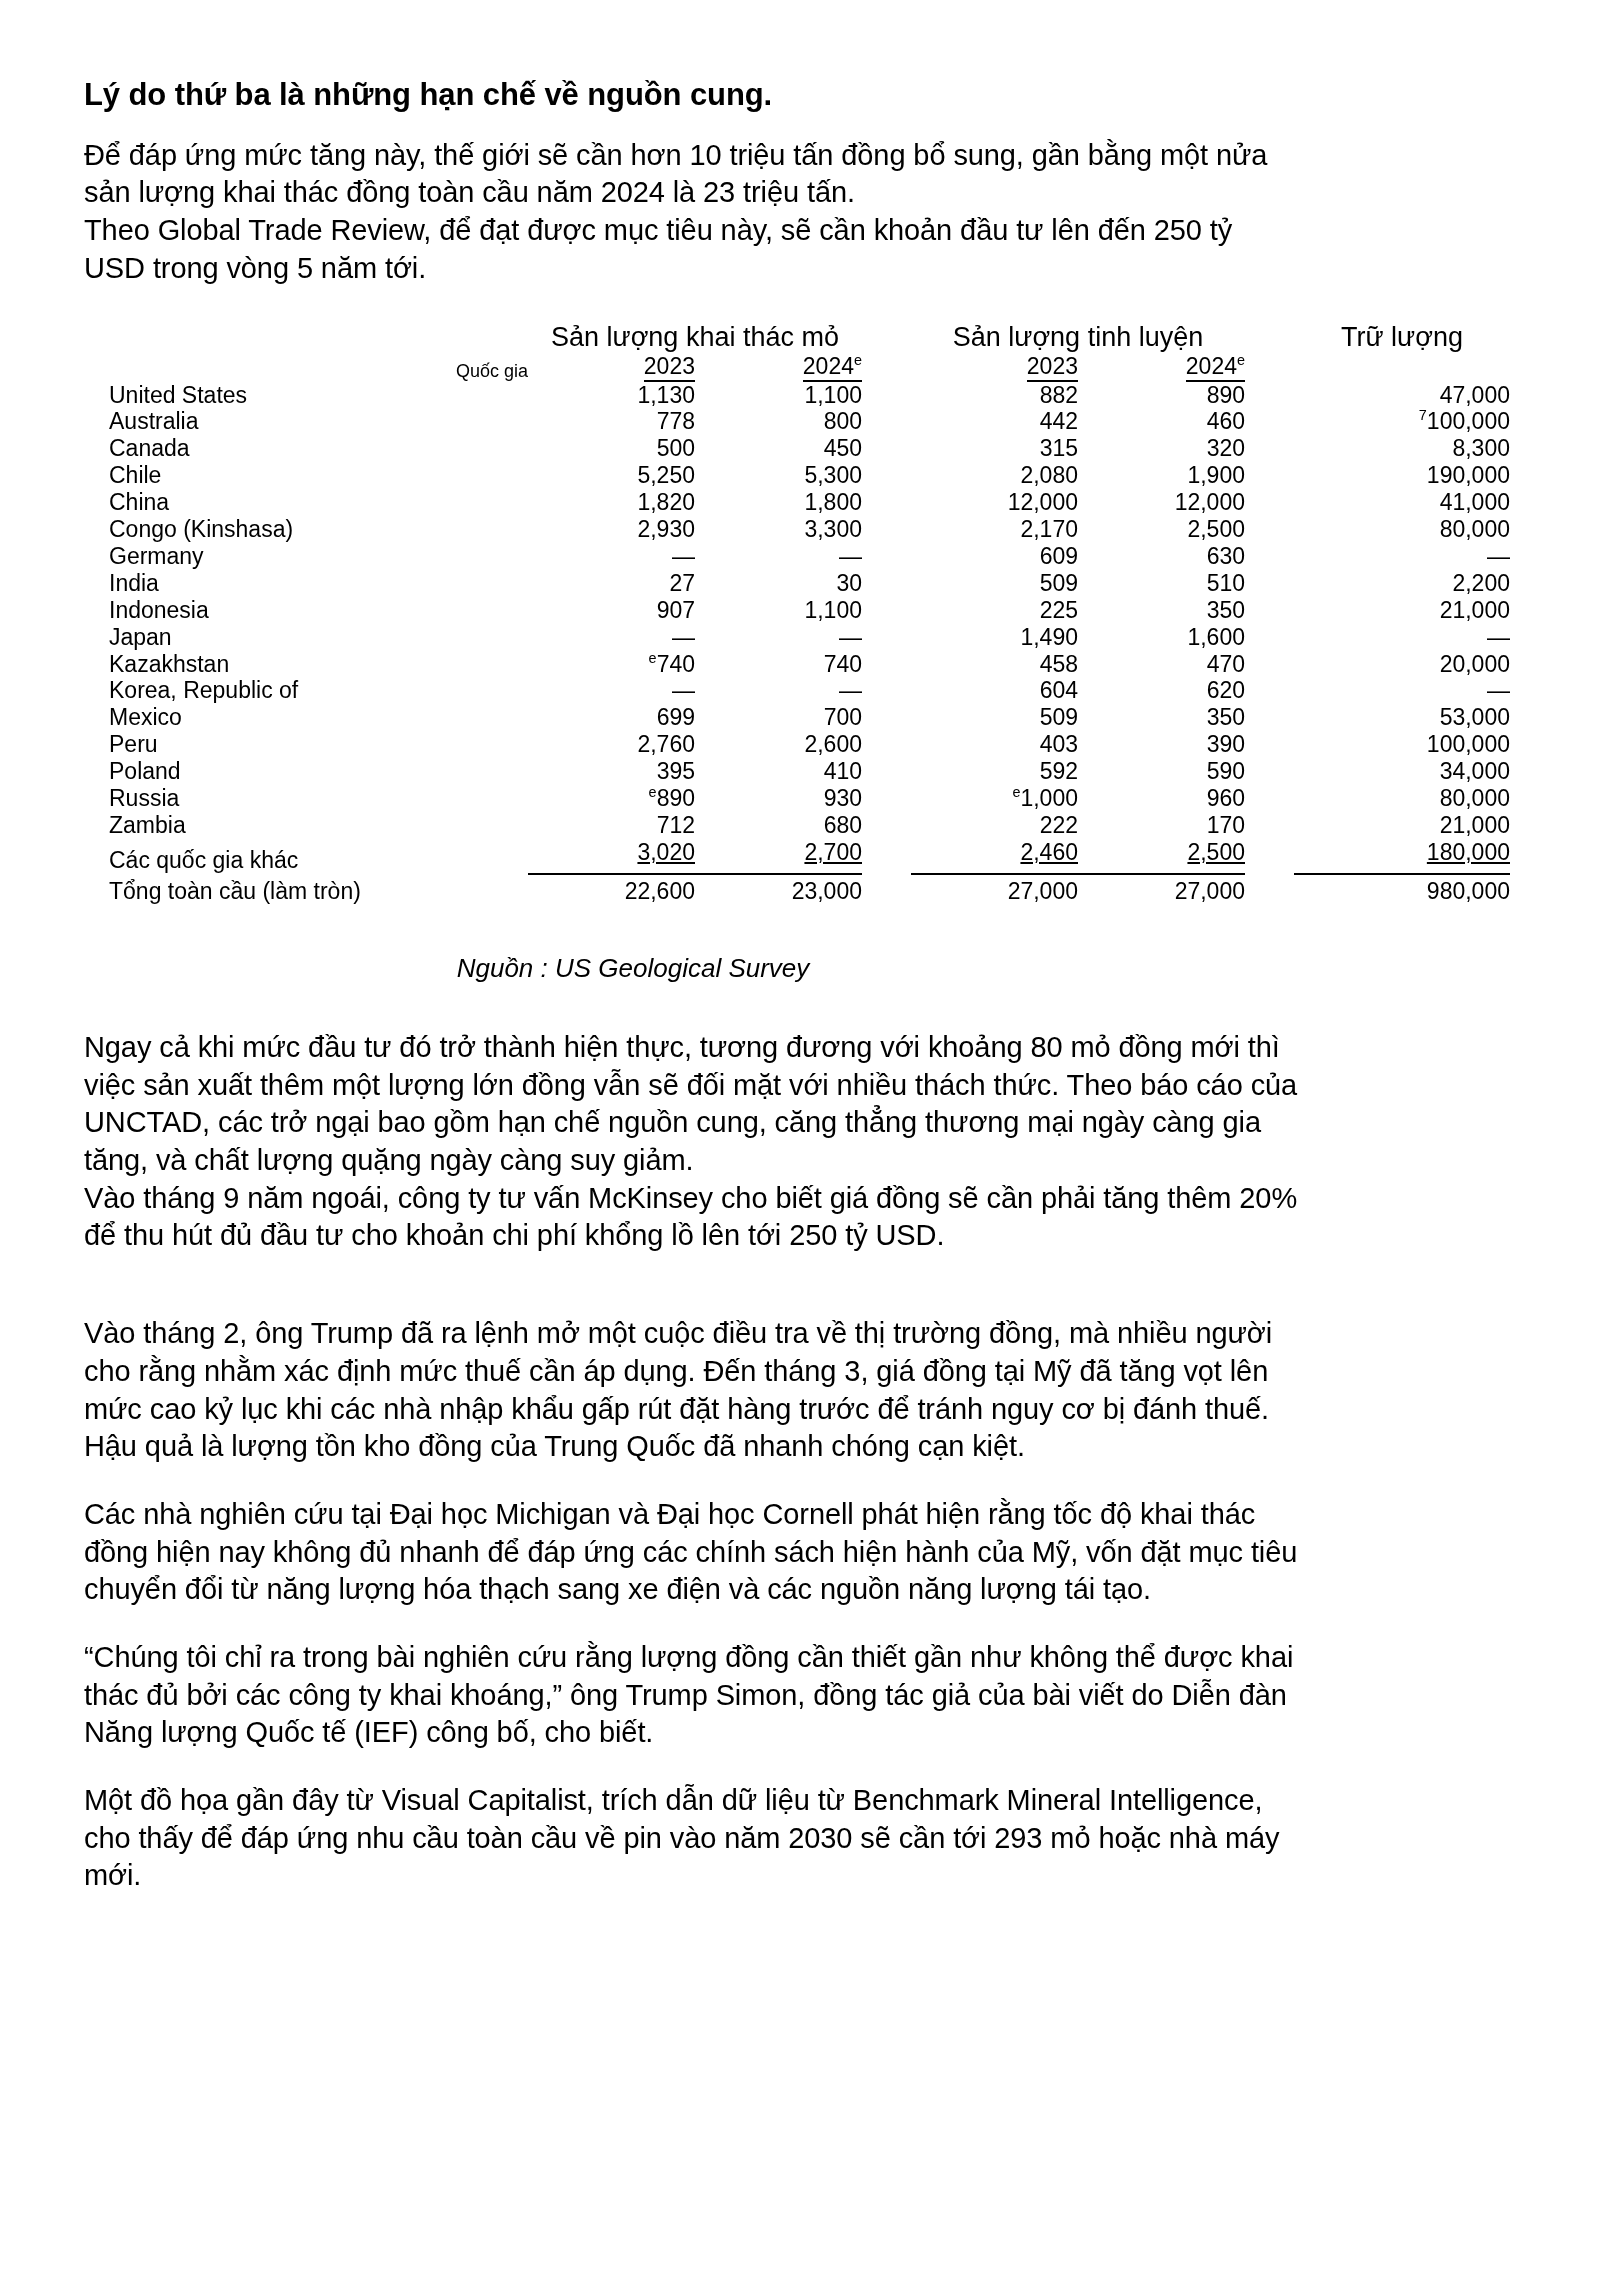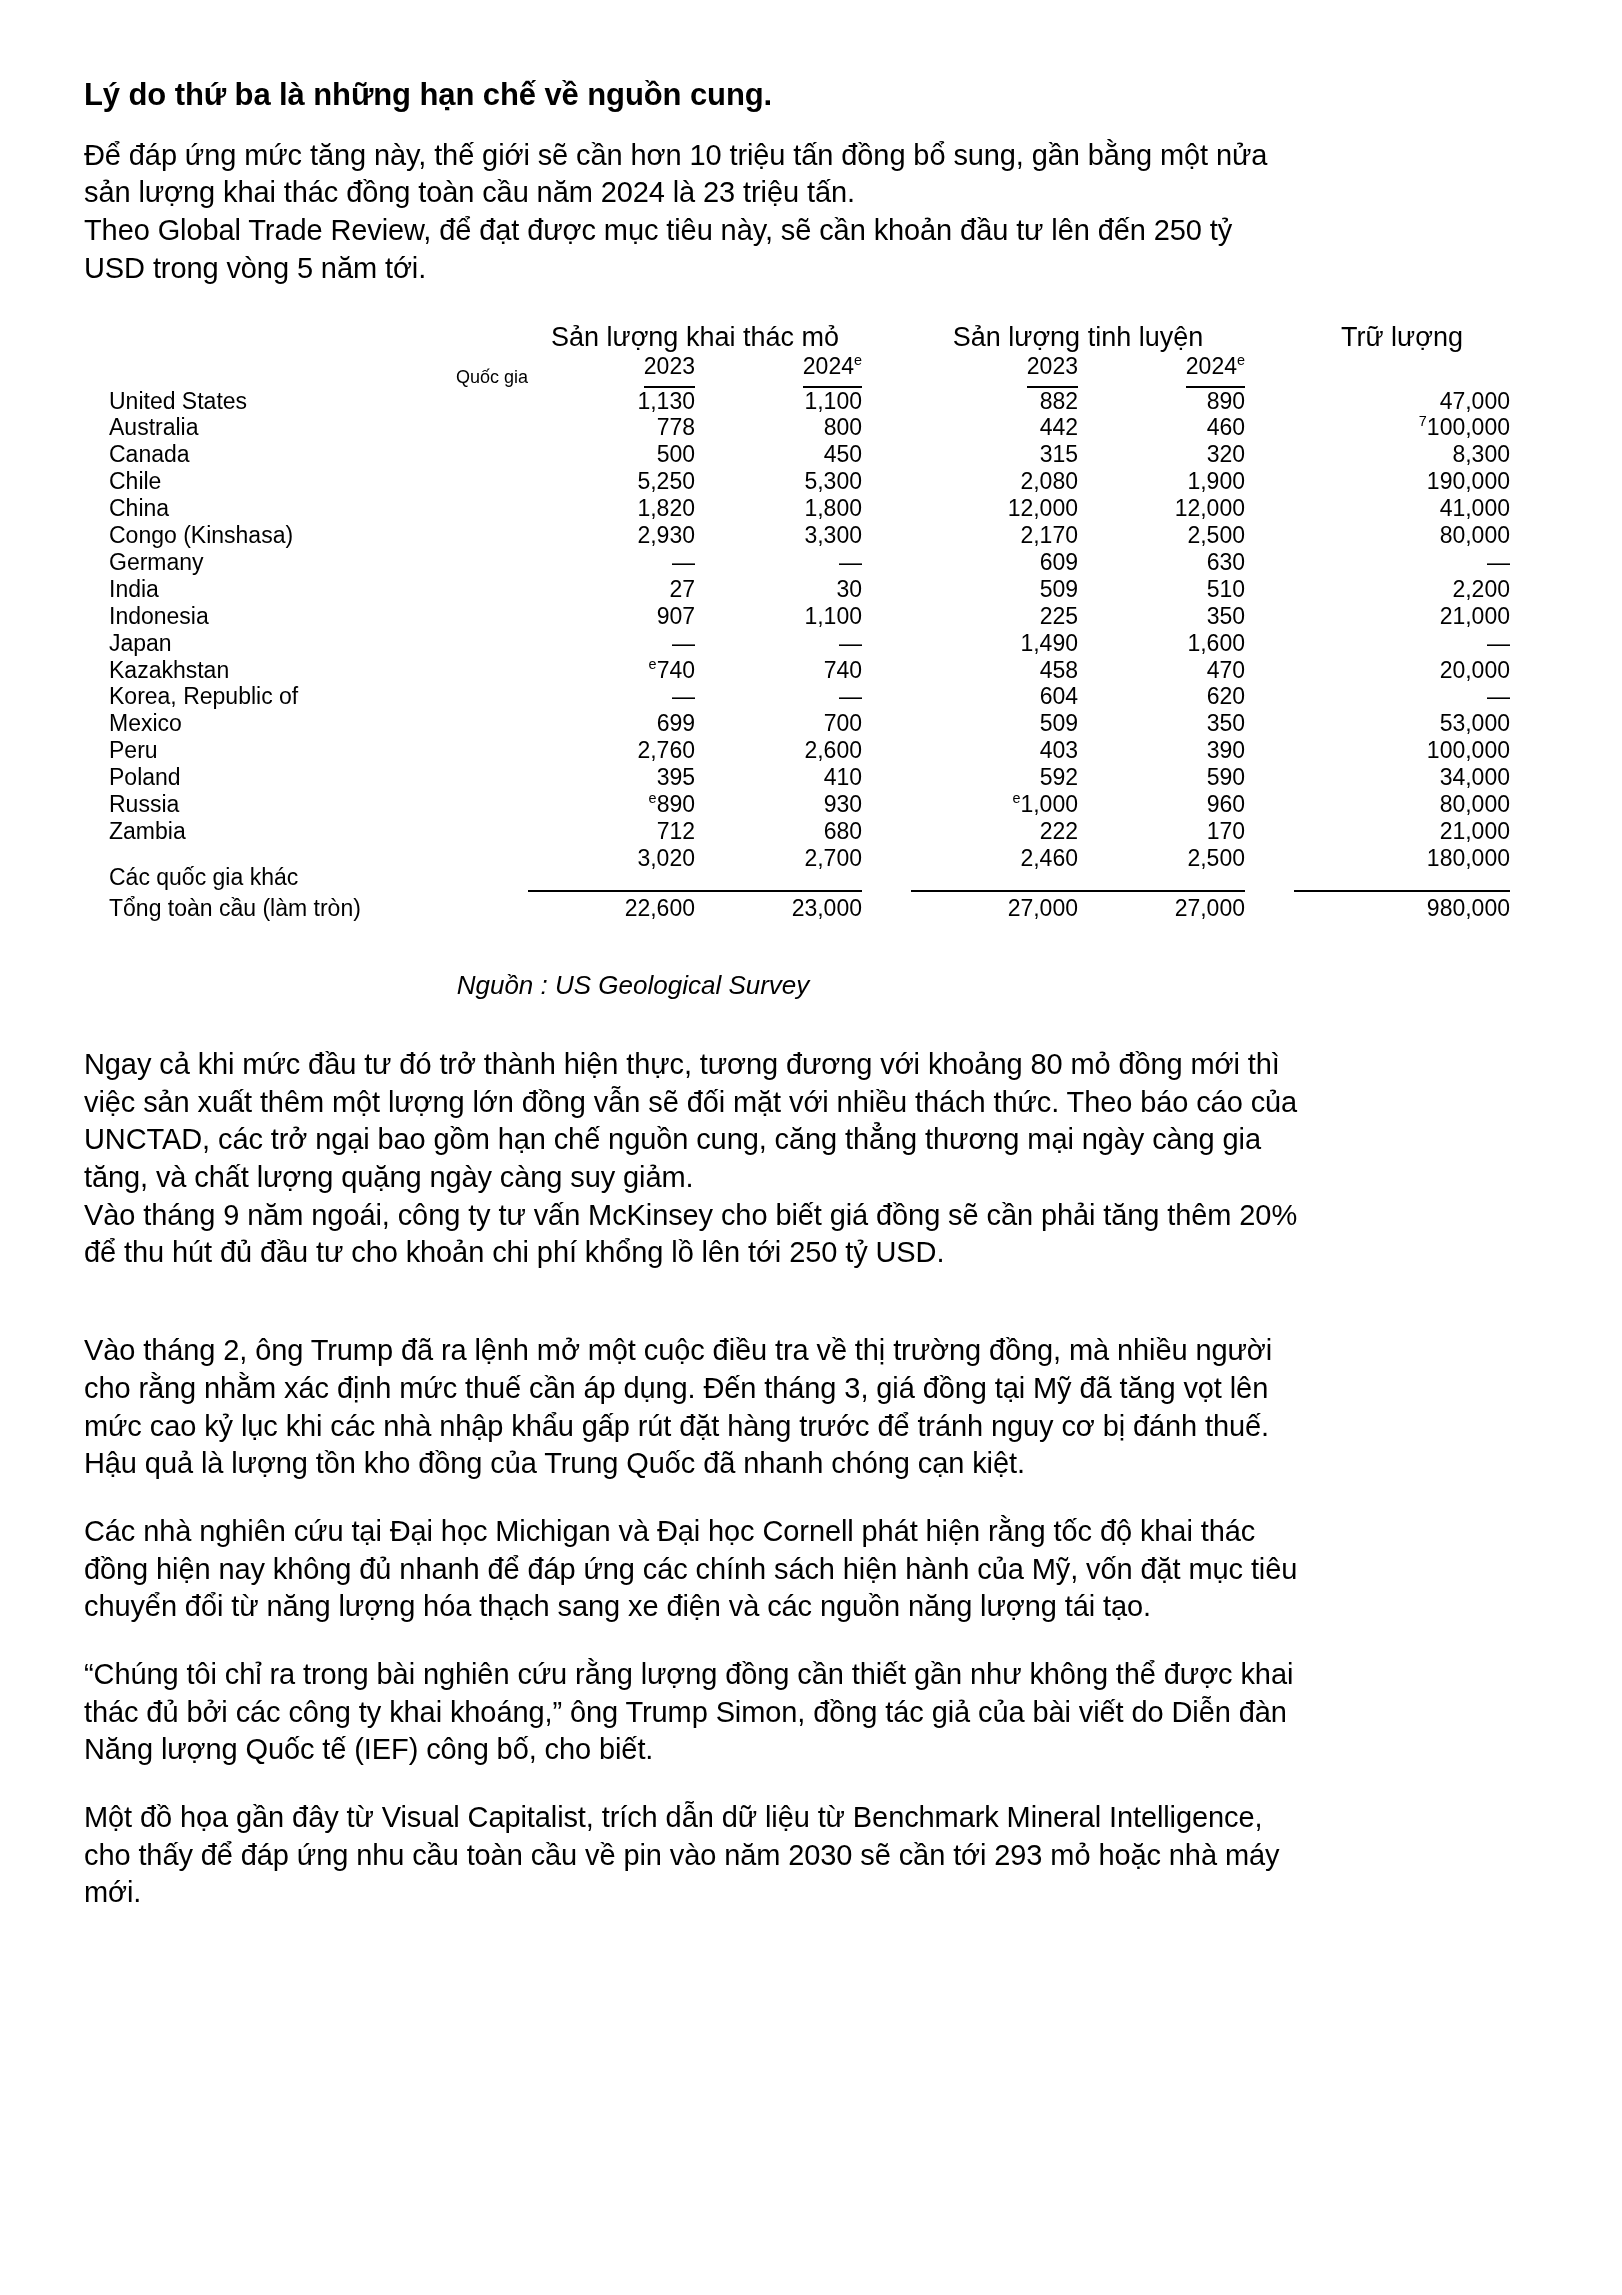--- a/index.html
+++ b/index.html
@@ -75,41 +75,42 @@
     padding-bottom: 3.9px;
   }
   .yr-head {
     text-align: right;
     font-size: 23px;
     padding-bottom: 2px;
   }
   .yr-head span.u {
     display: inline-block;
     border-bottom: 2px solid #000;
-    padding-bottom: 6px;
+    padding-bottom: 0;
   }
   .cellnum {
     text-align: right;
     font-size: 23px;
     line-height: 1.17;
     white-space: nowrap;
     padding-top: 1.3px;
     padding-bottom: 1.3px;
   }
   .cellname {
     text-align: left;
     font-size: 23px;
     line-height: 1.17;
     white-space: nowrap;
     padding-top: 1.3px;
     padding-bottom: 1.3px;
   }
   tr.row-rule-below .cellnum {
     border-bottom: 2px solid #000;
-    padding-bottom: 18px;
+    padding-bottom: 7px;
+    text-decoration: underline;
   }
   tr.row-total .cellnum, tr.row-total .cellname {
     padding-top: 3.3px;
   }
   sup.mk {
     font-size: 14.4px;
     vertical-align: super;
     line-height: 0;
   }
 

